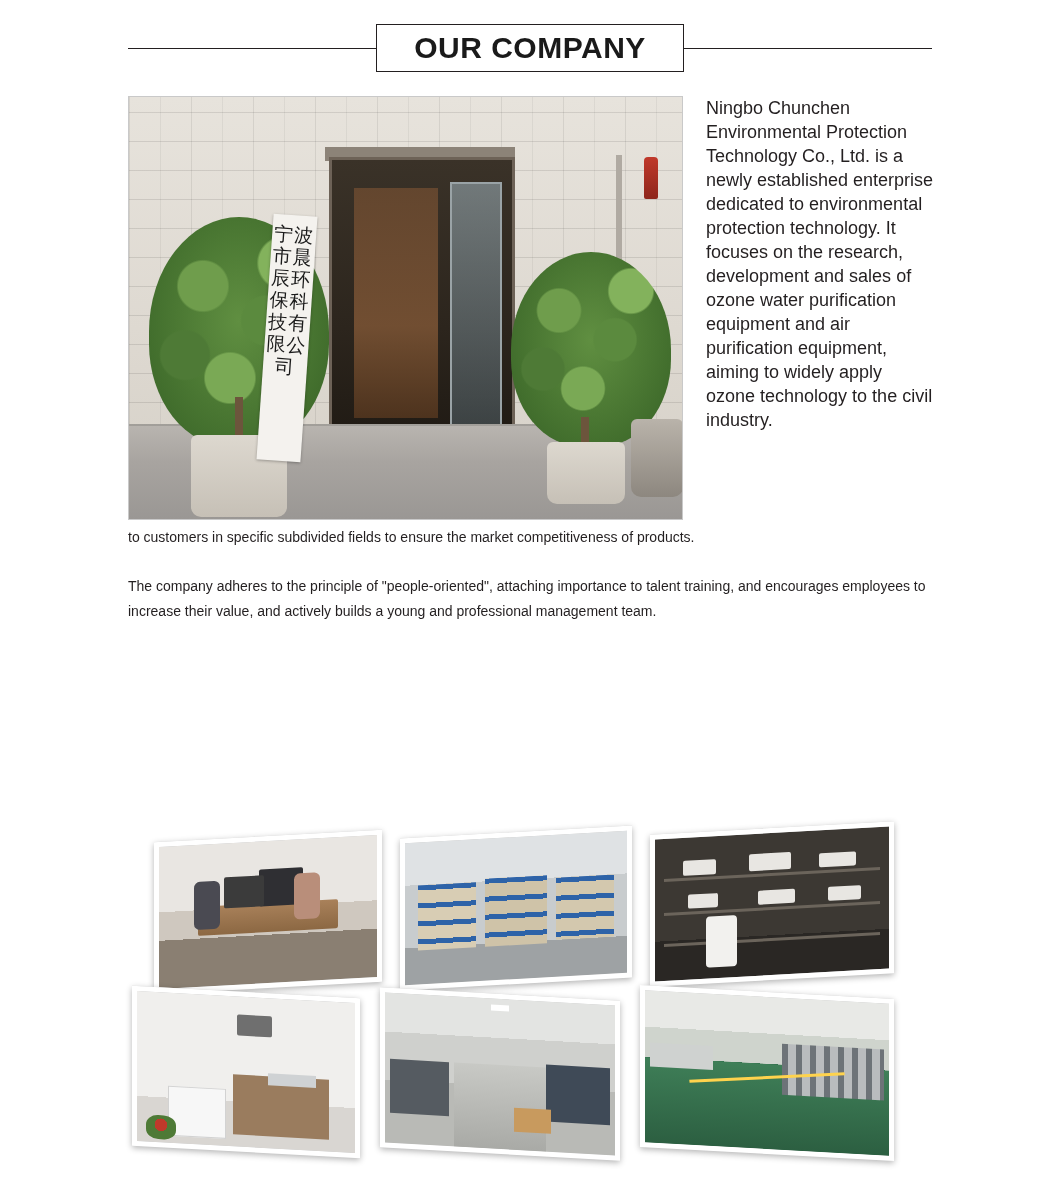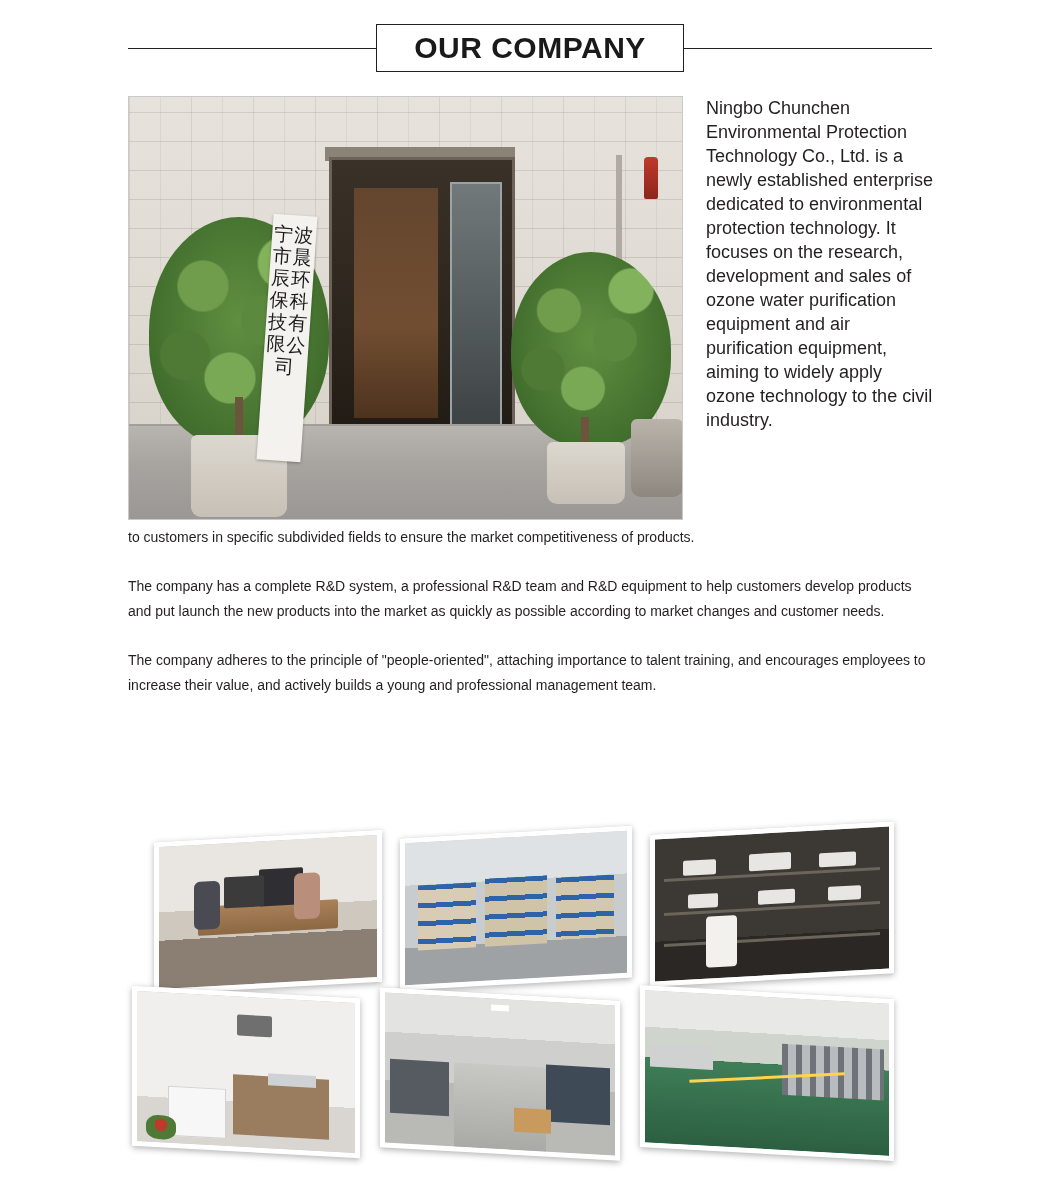--- a/index.html
+++ b/index.html
@@ -366,21 +366,20 @@
     <div class="pot pot-r2"></div>
     <div class="banner">宁波市晨辰环保科技有限公司</div>
   </div>
 
   <div class="col-right">
     <p>Ningbo Chunchen Environmental Protection Technology Co., Ltd. is a newly established enterprise dedicated to environmental protection technology. It focuses on the research, development and sales of ozone water purification equipment and air purification equipment, aiming to widely apply ozone technology to the civil industry.</p>
   </div>
 
   <div class="body-text">
     <p class="first">to customers in specific subdivided fields to ensure the market competitiveness of products.</p>
-    <p>The company has a complete R&amp;D system, a professional R&amp;D team and R&amp;D equipment to help customers develop products and put launch the new products into the market as quickly as possible according to market changes and customer needs.</p>
     <p>The company adheres to the principle of "people-oriented", attaching importance to talent training, and encourages employees to increase their value, and actively builds a young and professional management team.</p>
   </div>
 
   <div class="gallery">
 
     <div class="photo p1 skew-l">
       <div class="sc sc-office">
         <div class="pA"></div>
         <div class="mon"></div>
         <div class="pB"></div>

